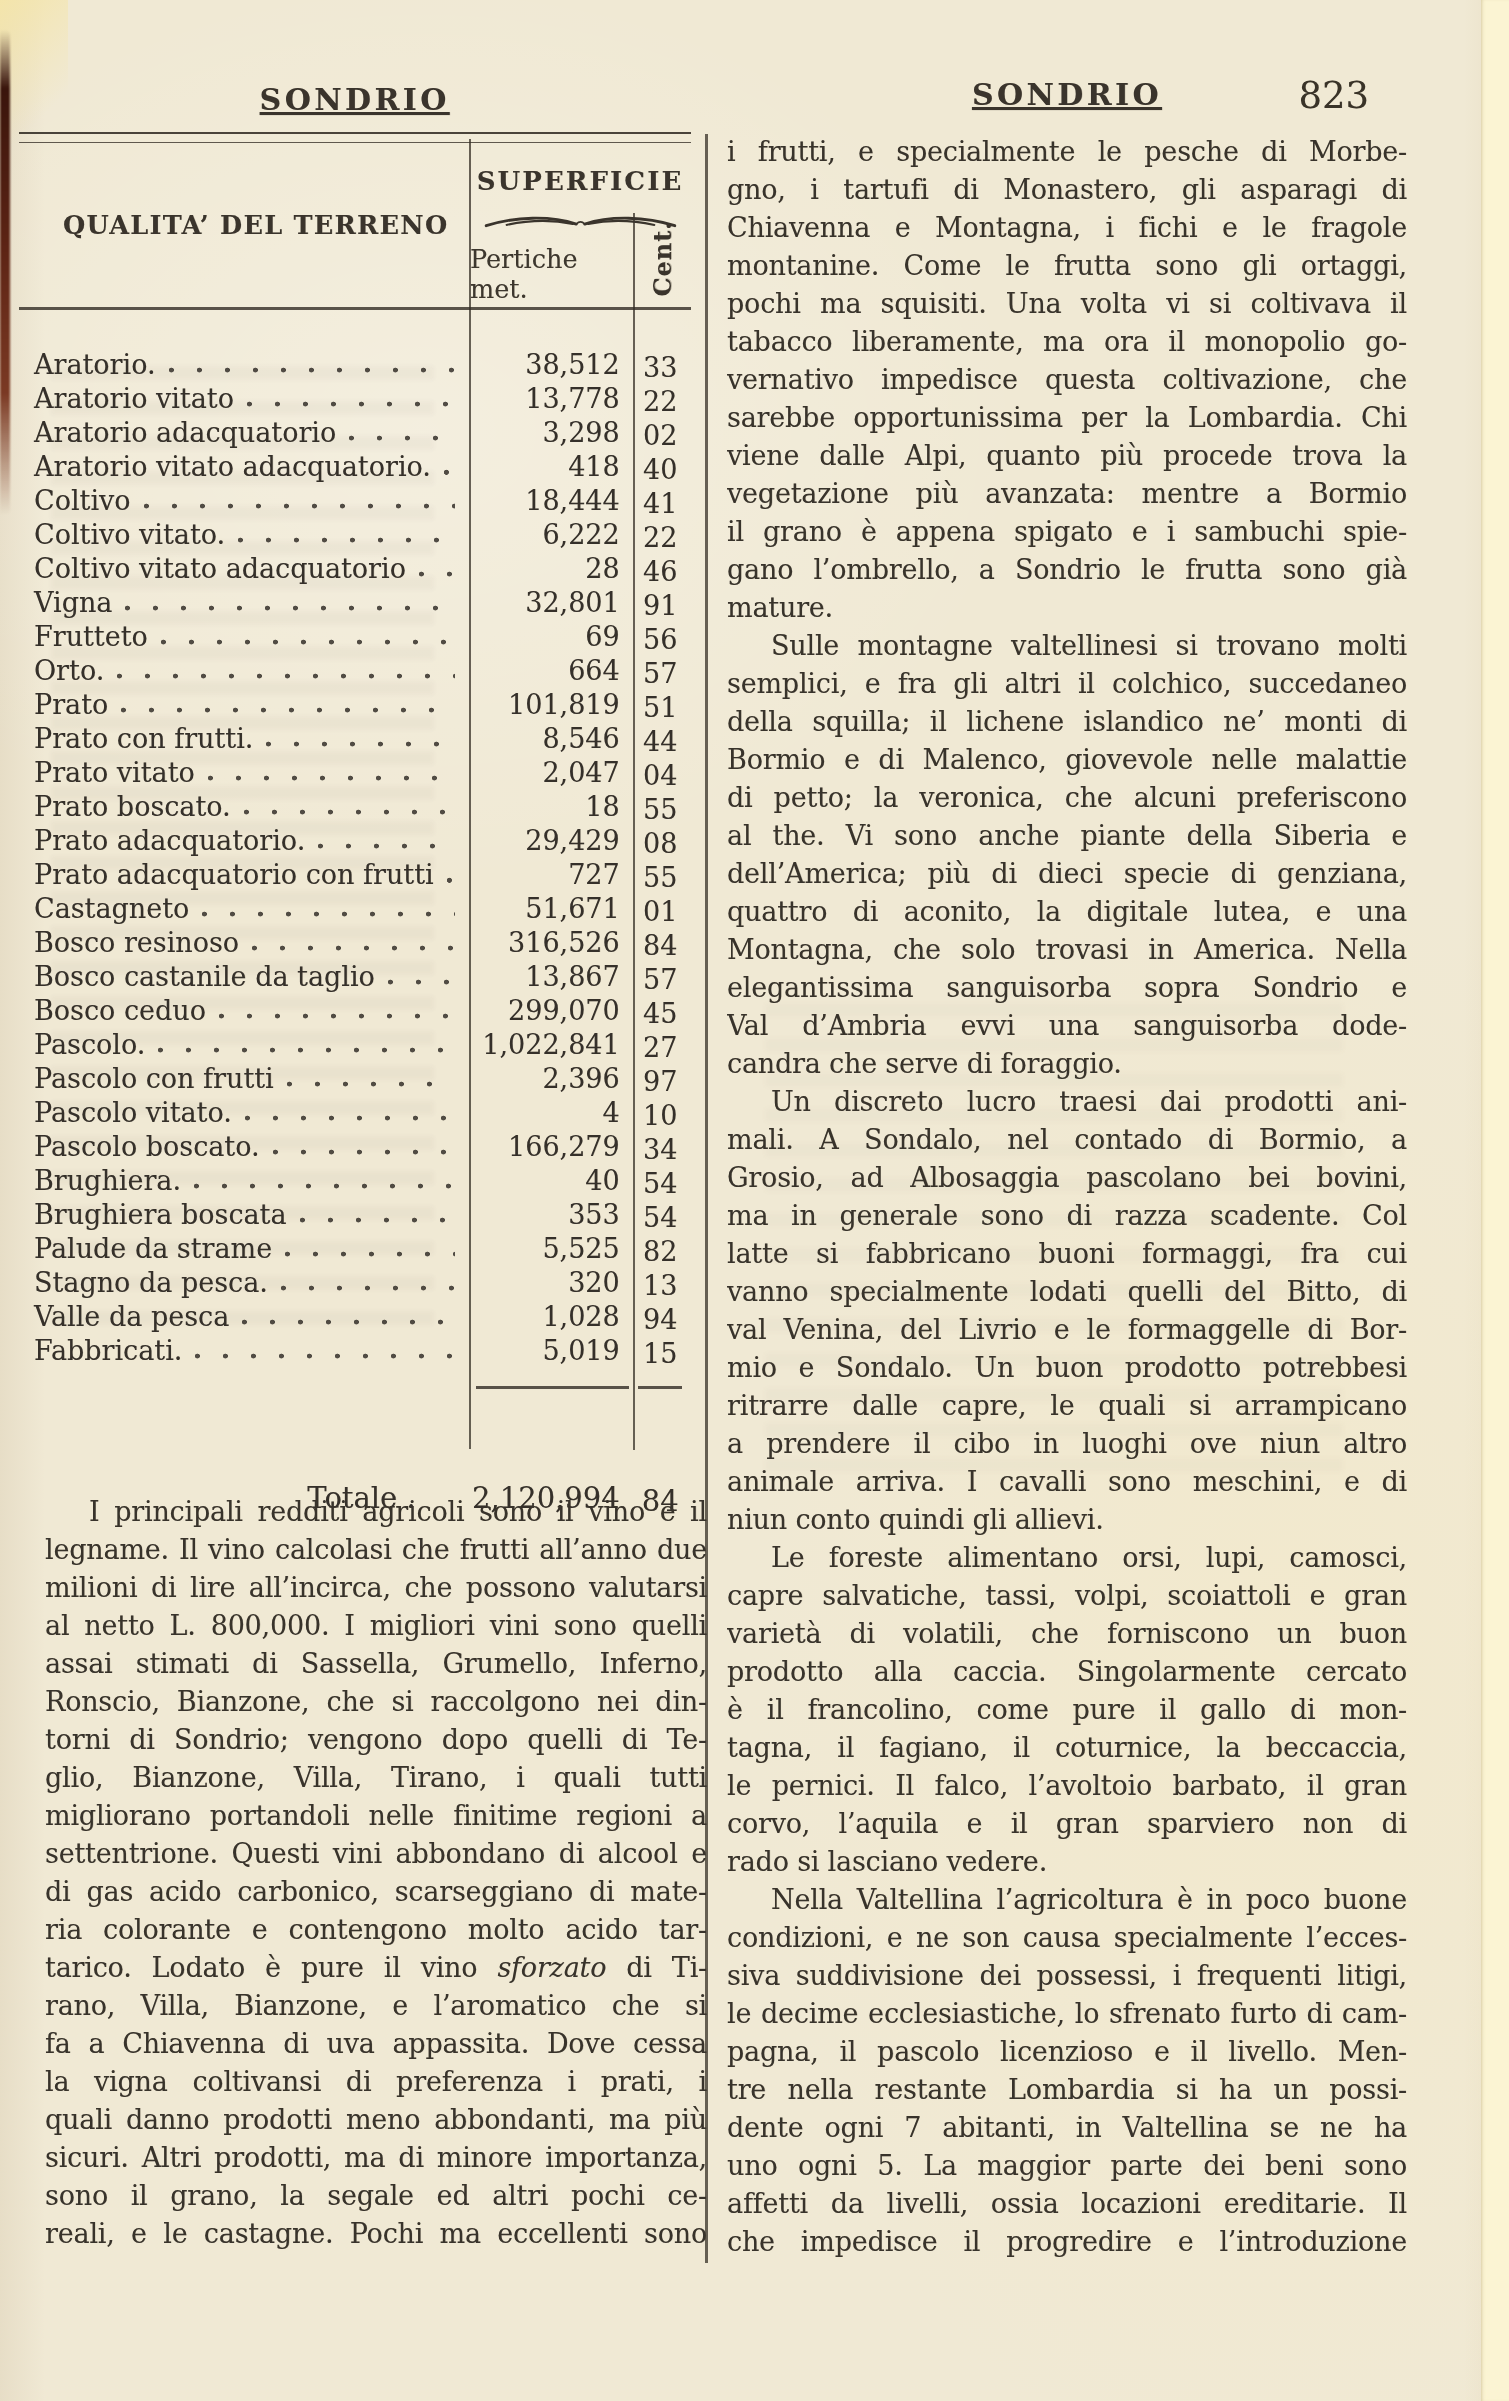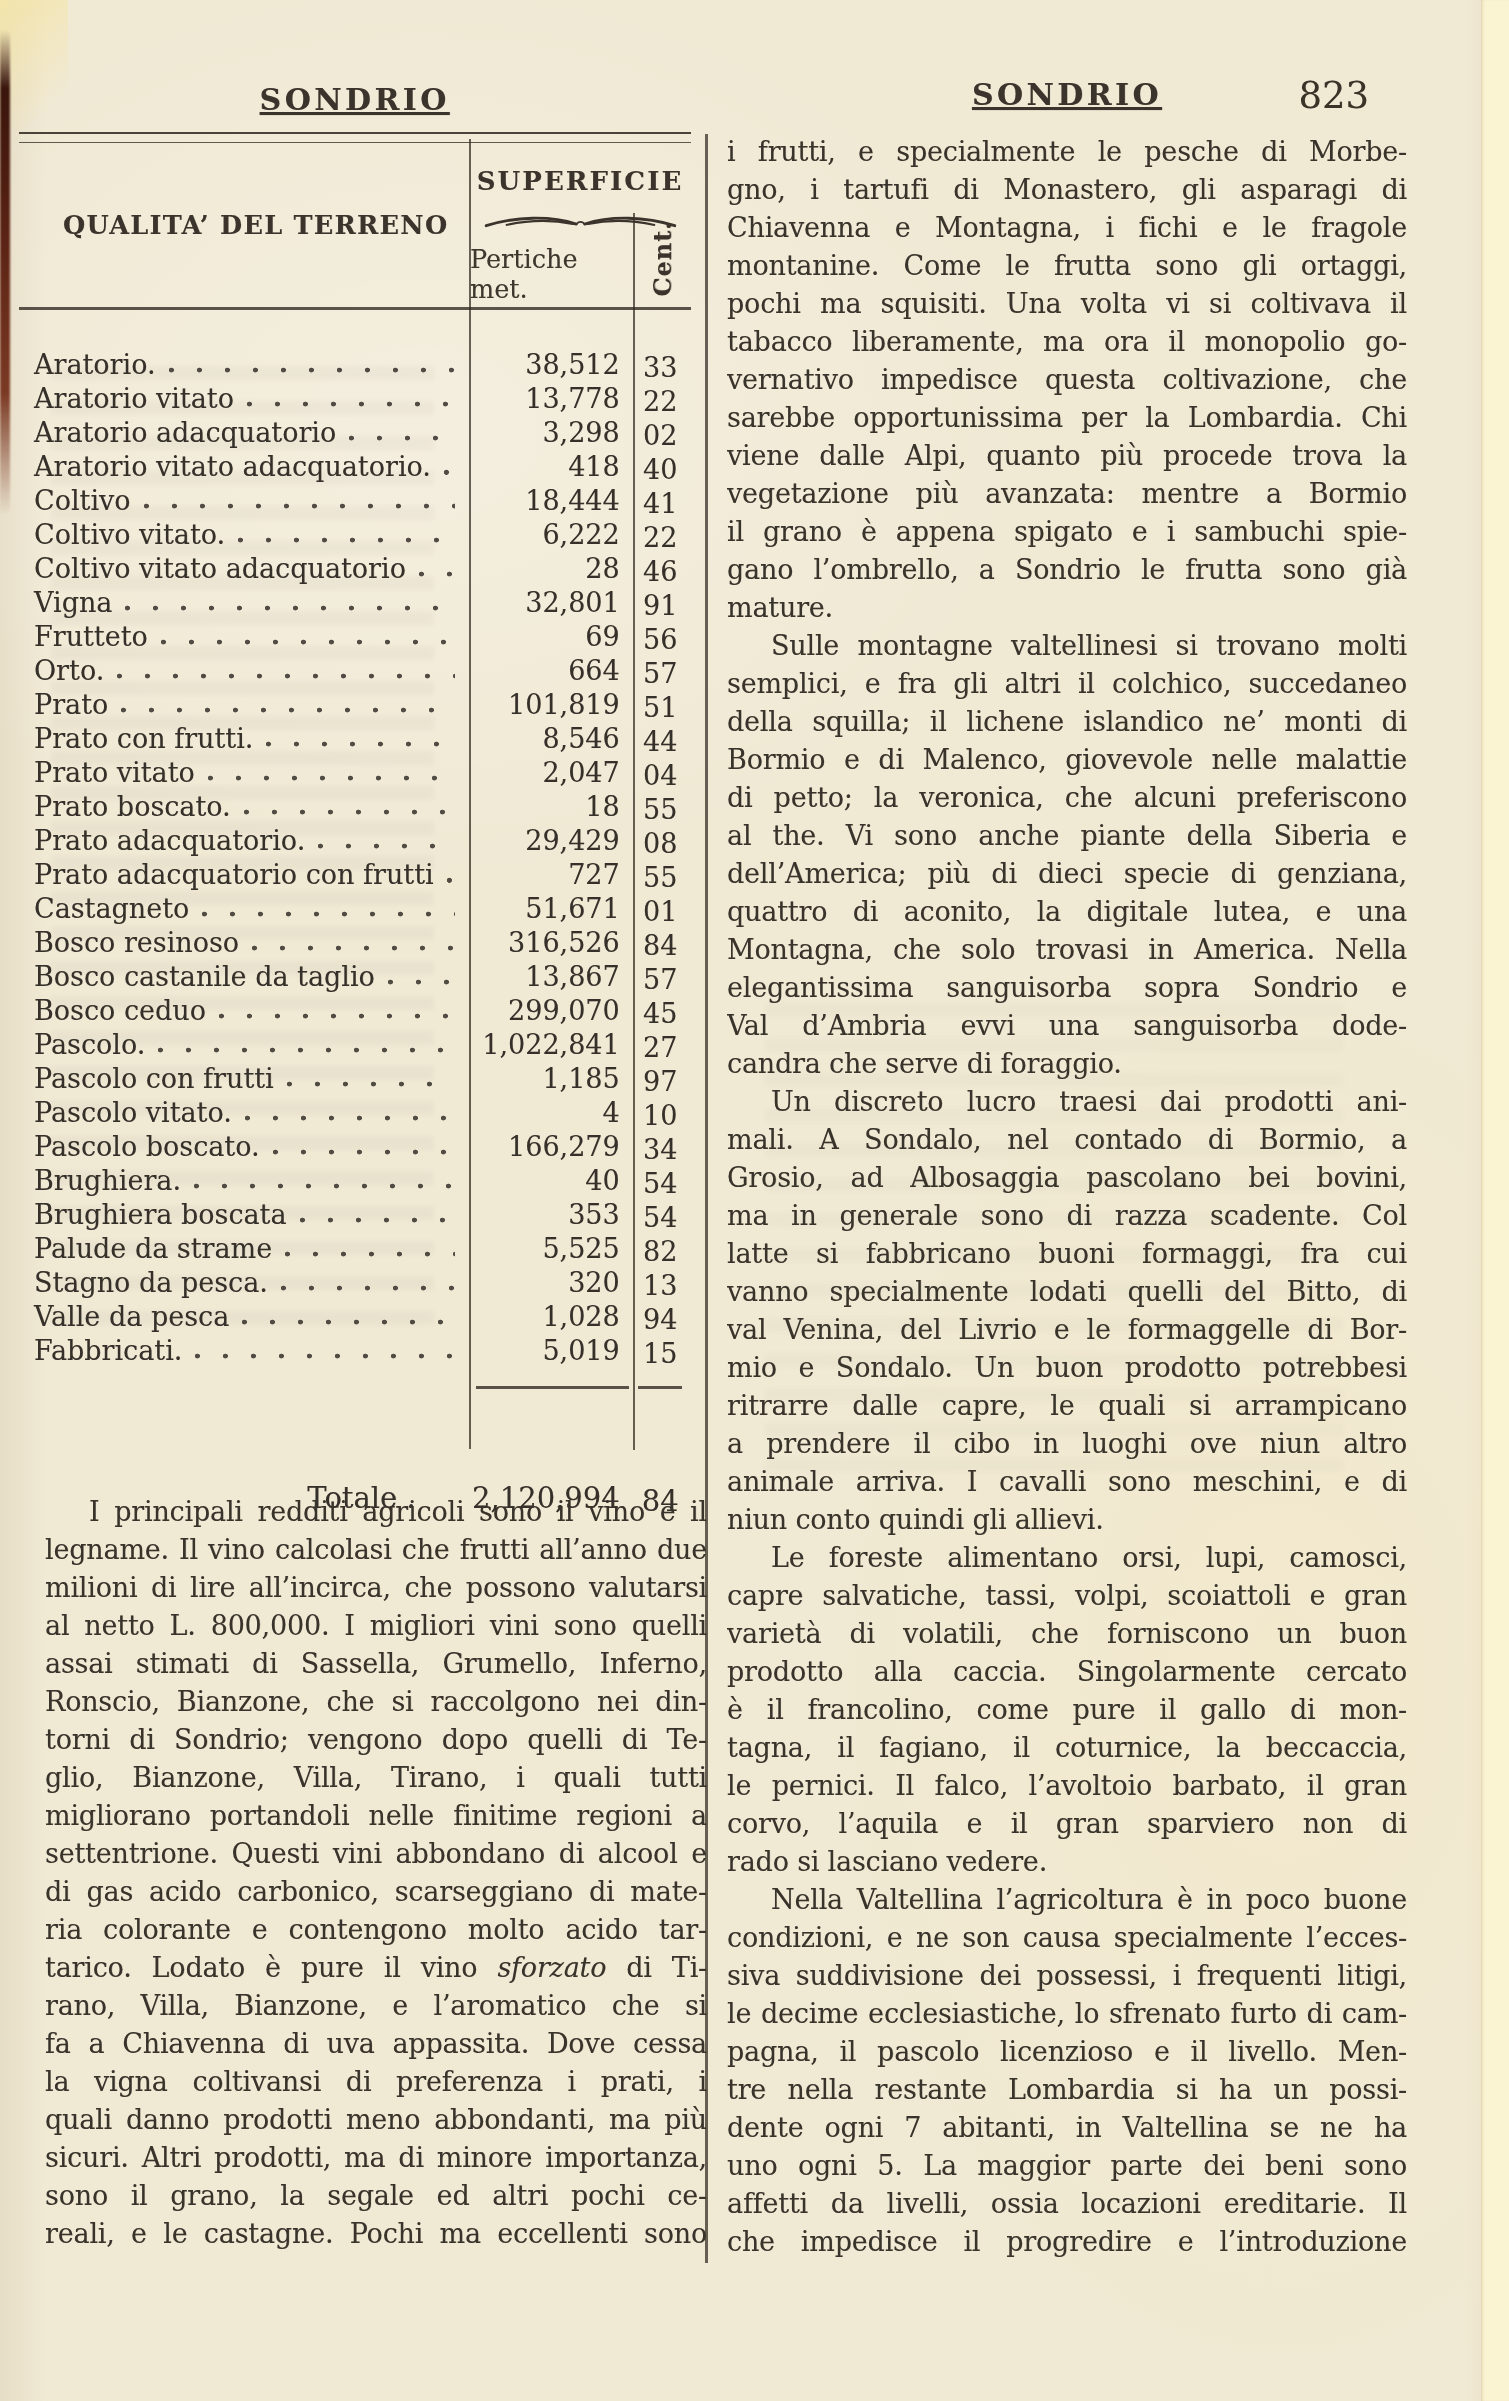--- a/index.html
+++ b/index.html
@@ -263,21 +263,21 @@
             <span class="rleader"></span>
           </div>
           <div class="rpert">1,022,841</div>
           <div class="rcent">27</div>
         </div>
         <div class="trow">
           <div class="rmain">
             <span class="rlabel">Pascolo con frutti</span>
             <span class="rleader"></span>
           </div>
-          <div class="rpert">1,185</div>
+          <div class="rpert">2,396</div>
           <div class="rcent">97</div>
         </div>
         <div class="trow">
           <div class="rmain">
             <span class="rlabel">Pascolo vitato.</span>
             <span class="rleader"></span>
           </div>
           <div class="rpert">4</div>
           <div class="rcent">10</div>
         </div>

